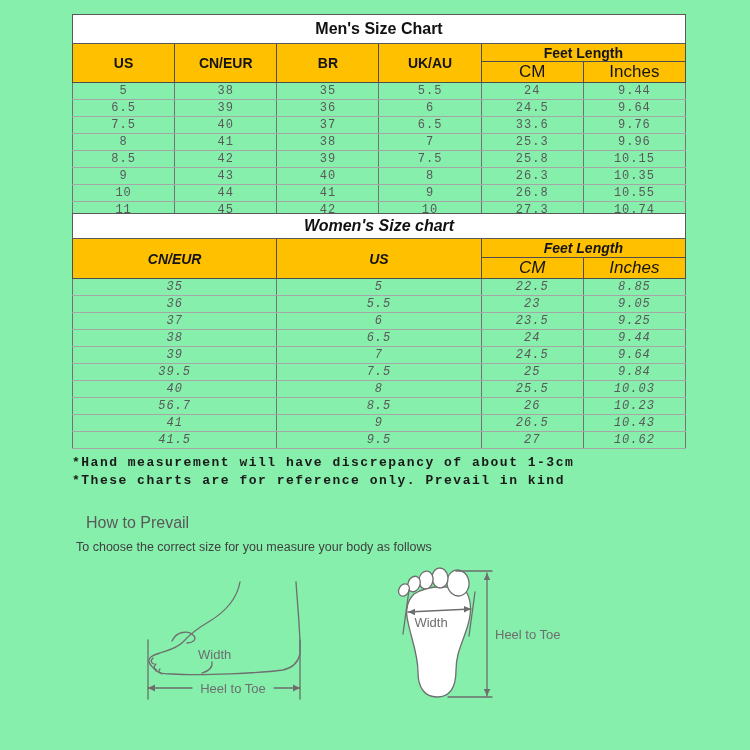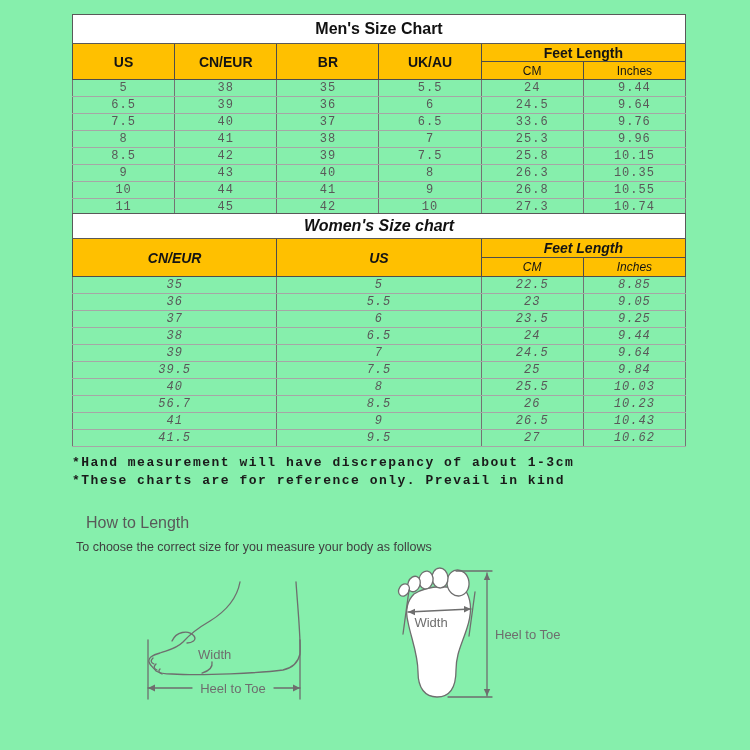--- a/index.html
+++ b/index.html
@@ -6,21 +6,21 @@
   .page{position:relative;width:750px;height:750px;background:#86efac;font-family:"Liberation Sans",sans-serif;overflow:hidden;}
 
   table.size-table{position:absolute;left:72px;width:614px;border-collapse:collapse;table-layout:fixed;
     border:1px solid #595959;}
   .size-table th,.size-table td{text-align:center;vertical-align:middle;padding:0;white-space:nowrap;overflow:hidden;}
   .tbl-title{background:#ffffff;font-size:16px;font-weight:bold;color:#111111;border:1px solid #595959;}
   .men .tbl-title{height:28px;}
   .women .tbl-title{height:24px;}
   .hdr th,.subhdr th{background:#FFC000;border:1px solid #4d4d4d;color:#141414;}
   .hdr th{font-size:14px;font-weight:bold;height:17px;}
-  .subhdr th{font-size:12px;font-weight:normal;height:17px;}
+  .subhdr th{font-size:17px;font-weight:normal;height:17px;}
   .women .hdr th,.women .subhdr th{height:18px;}
   .size-table td{height:16px;font-size:12px;line-height:16px;color:#595959;
     font-family:"Liberation Mono",monospace;letter-spacing:1px;
     border:1px solid #a6a6a6;border-left-color:#737373;border-right-color:#737373;}
   .men{top:14px;}
   .women{top:213px;font-style:italic;}
 
   .notes{position:absolute;left:72px;top:454px;font-family:"Liberation Mono",monospace;font-weight:bold;
     font-size:13px;color:#1a1a1a;line-height:18px;letter-spacing:1.5px;}
   .measure-heading{position:absolute;left:86px;top:514px;font-size:16px;color:#595959;}
@@ -217,21 +217,21 @@
           <td>10.62</td>
         </tr>
       </tbody>
   </table>
 
   <div class="notes">
     <div>*Hand measurement will have discrepancy of about 1-3cm</div>
     <div>*These charts are for reference only. Prevail in kind</div>
   </div>
 
-  <div class="measure-heading">How to Length</div>
+  <div class="measure-heading">How to Prevail</div>
   <div class="measure-subtitle">To choose the correct size for you measure your body as follows</div>
 
   <svg class="diagram" style="left:140px;top:566px;" width="175" height="140" viewBox="0 0 175 140">
 
     <path d="M 100 16 C 97 32, 88 44, 70 55 C 58 62, 50 68, 43 76 C 36 83, 28 84, 20 87
              C 12 89, 8 92, 9 96 C 10 100, 14 102, 16 105 C 19 107, 24 108, 32 108
              C 62 110, 120 107, 143 104 C 152 102, 158 97, 160 88 C 161 75, 158 45, 156 16"></path>
 
     <path d="M 13 92 q -4 4 1 6"></path>
     <path d="M 16 98 q -4 4 1 6"></path>

